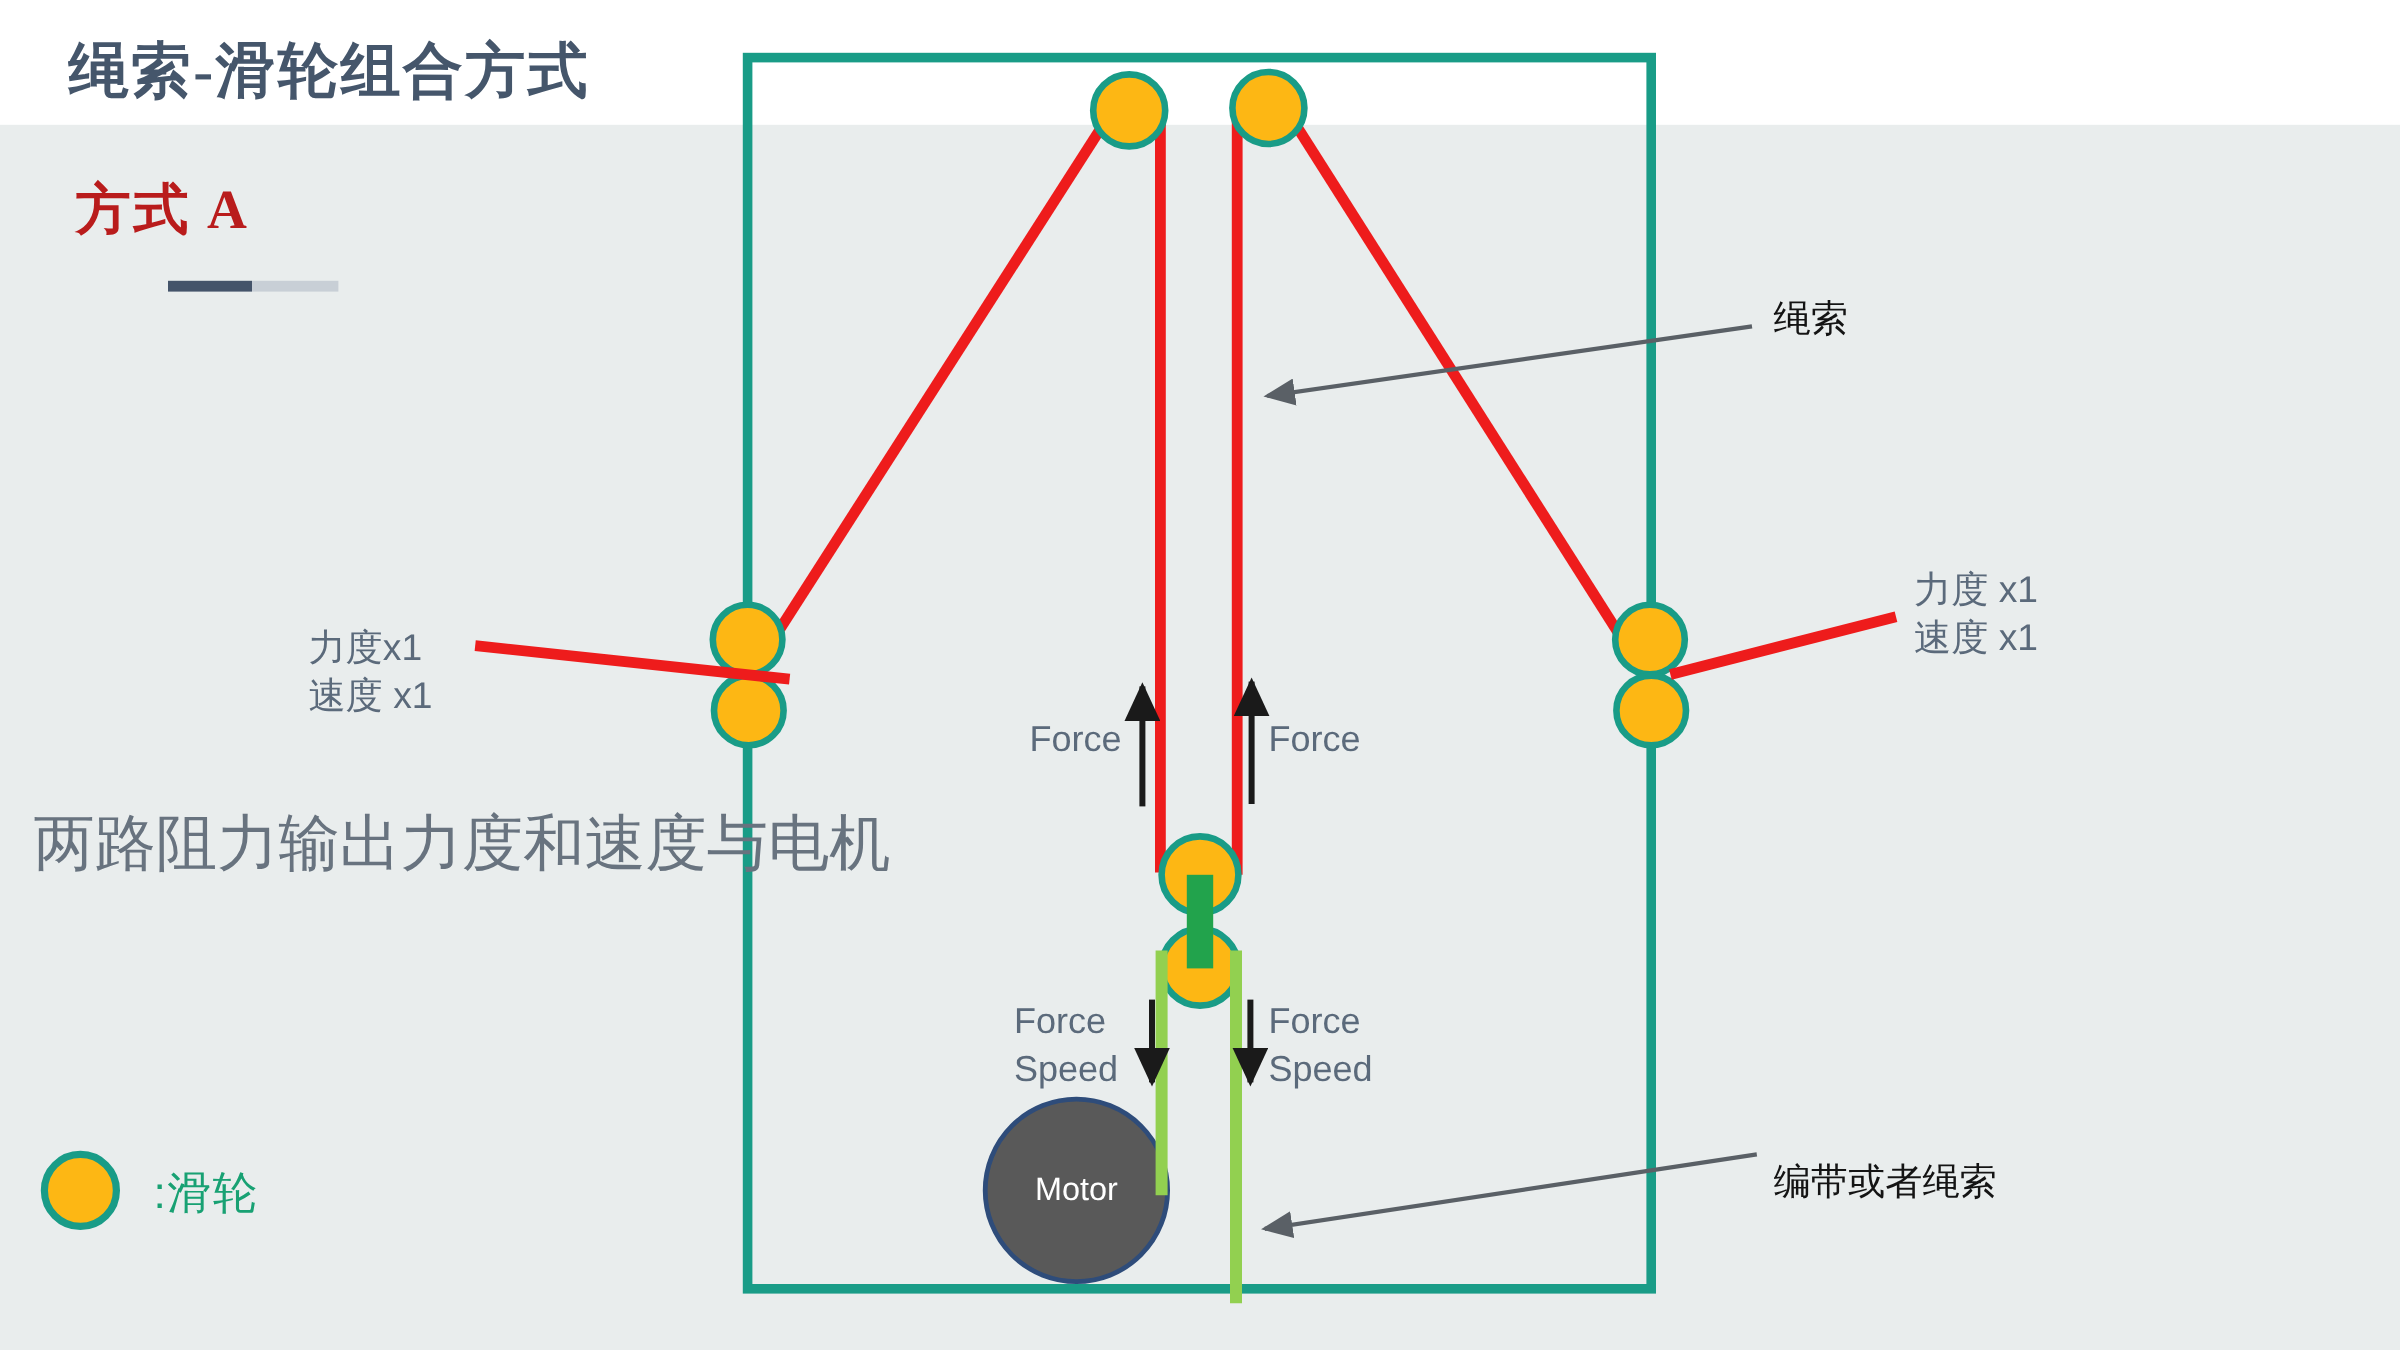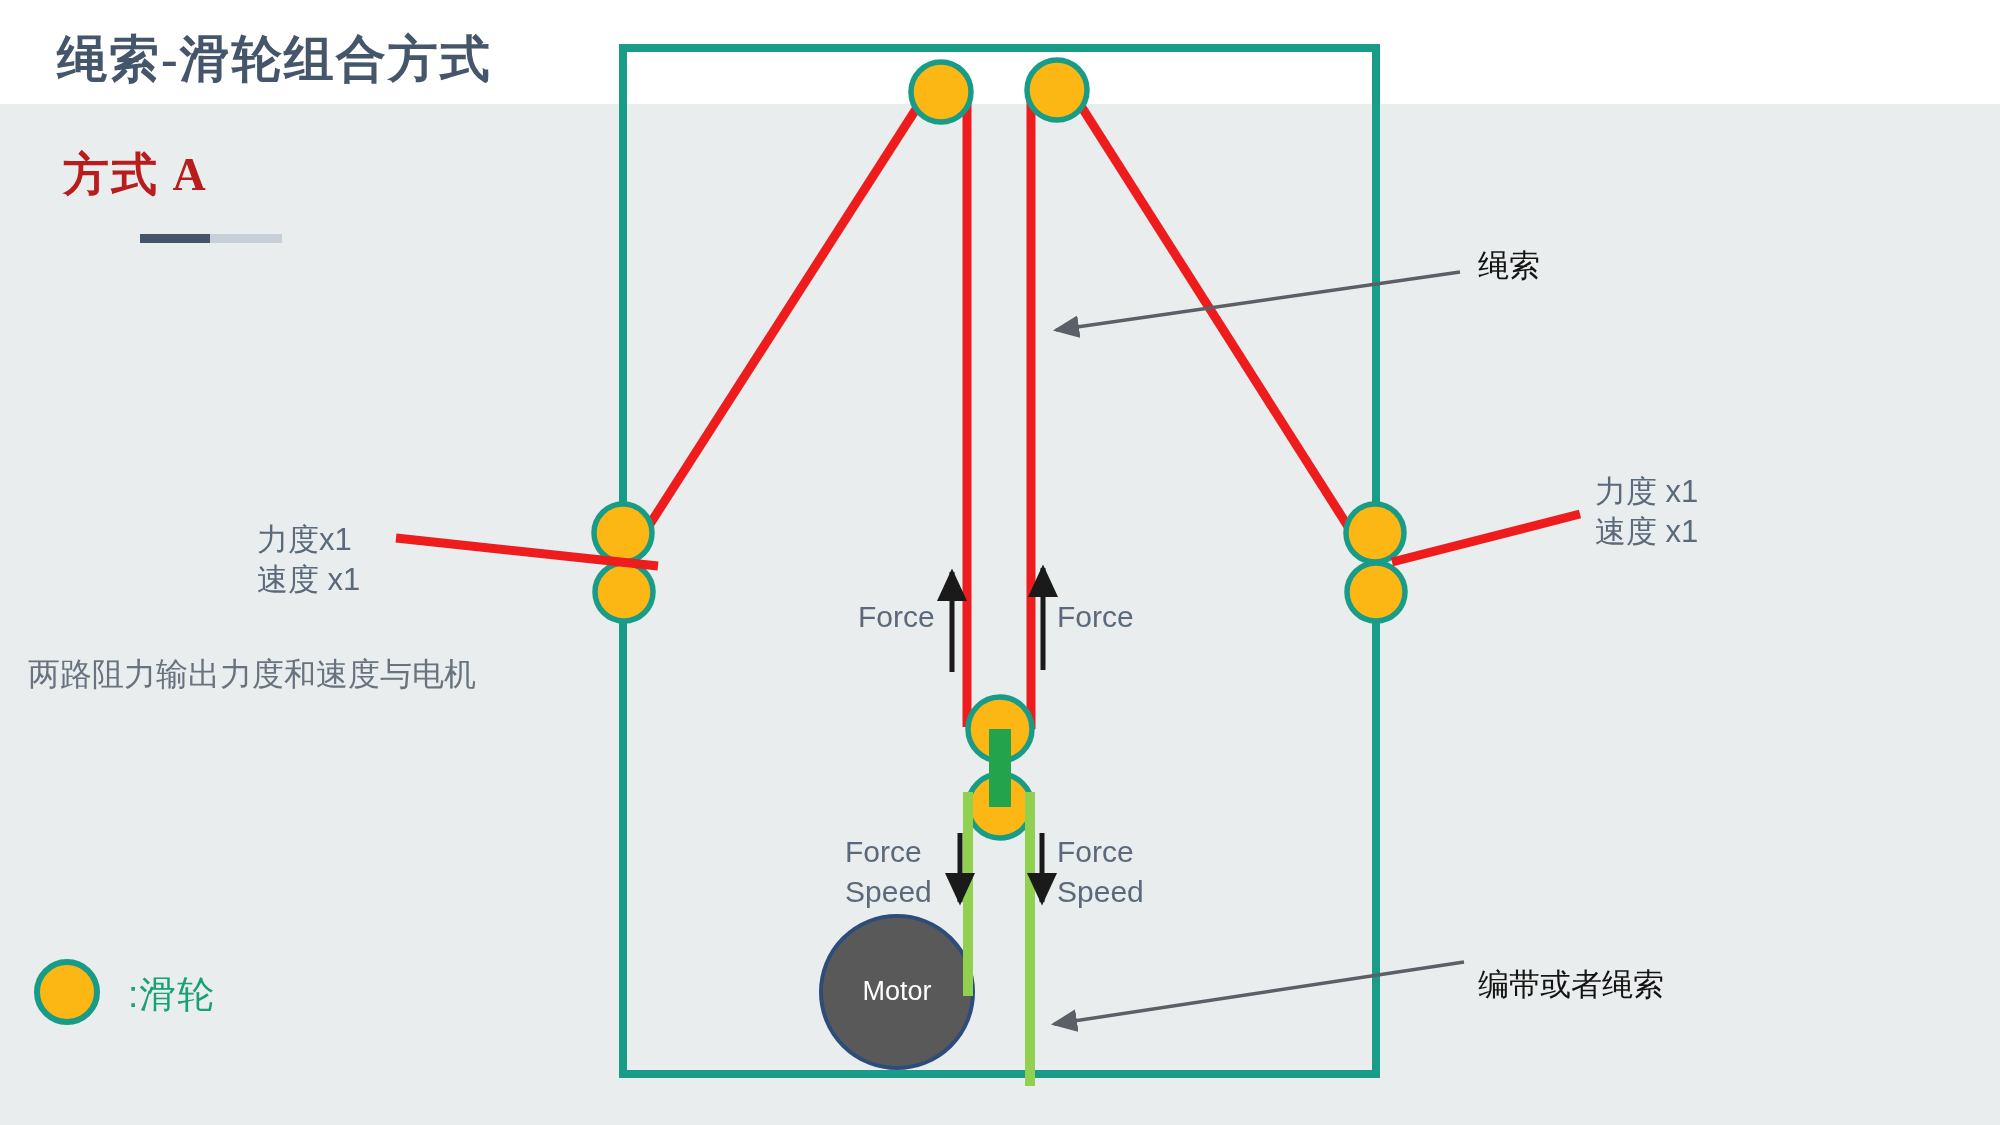--- a/index.html
+++ b/index.html
@@ -22,22 +22,22 @@
   .subtitle {
     left:63px; top:144px;
     font-size:46px; font-weight:bold; letter-spacing:2px;
     color:#b91c1c;
   }
   .underline { left:140px; top:234px; height:9px; font-size:0; }
   .underline .dark { display:inline-block; width:70px; height:9px; background:#44546a; }
   .underline .light{ display:inline-block; width:72px; height:9px; background:#c8cfd6; }
 
   .note {
-    left:28px; top:648px;
-    font-size:32px; line-height:52px;
+    left:28px; top:678px;
+    font-size:51px; line-height:52px;
     color:#68737f;
   }
   .note span { display:block; }
 
   .out-label { font-size:31px; line-height:40px; color:#5b6a7b; }
   .out-left  { left:257px;  top:488px;margin-top:32px; }
   .out-right { left:1595px; top:472px; }
   .out-label span { display:block; }
 
   .force-label { font-size:30px; color:#5b6a7b; }

